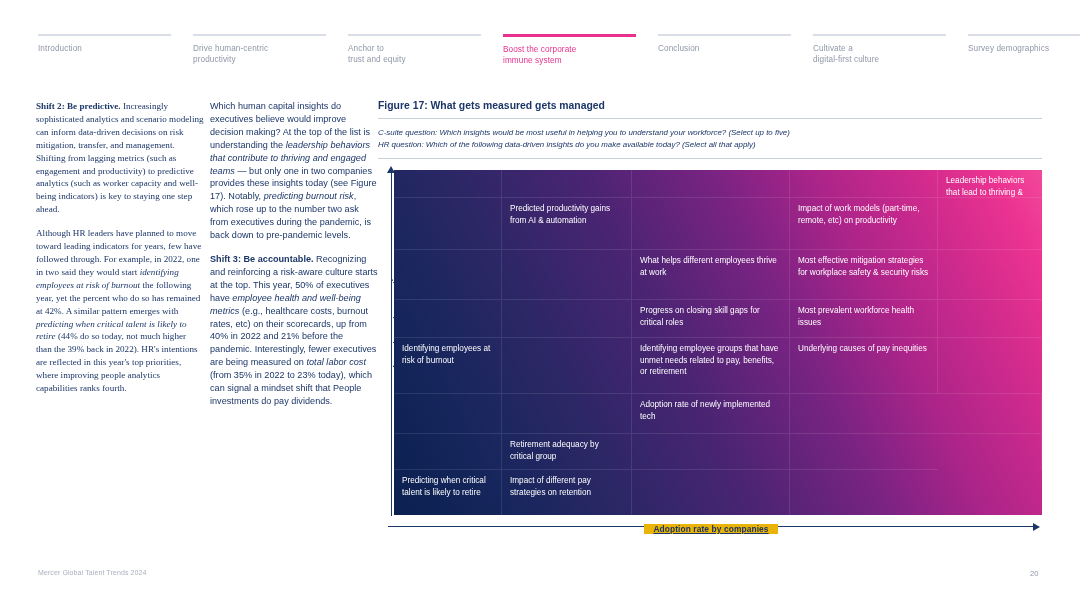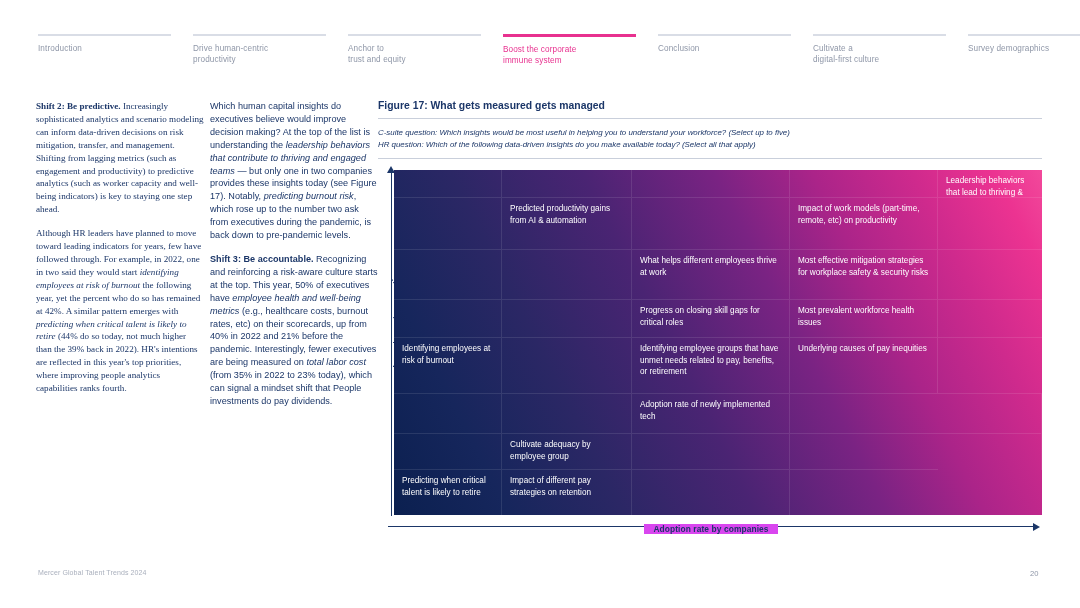--- a/index.html
+++ b/index.html
@@ -91,22 +91,22 @@
   }
   #xaxis-arrow{
     position:absolute;left:645px;top:4.5px;width:0;height:0;
     border-top:4.5px solid transparent;border-bottom:4.5px solid transparent;
     border-left:7px solid #1b3668;
   }
   #xaxis-label{
     position:absolute;left:0;top:0;width:646px;text-align:center;
   }
   #xaxis-label span{
-    background:#d946ef;padding:0 9px;
-    font-size:8.4px;font-weight:bold;color:#1b3668;letter-spacing:.1px;
+    background:#eab308;padding:0 9px;
+    font-size:8.4px;font-weight:bold;color:#1b3668;letter-spacing:.1px;text-decoration:underline;
   }
 
   
   #matrix{
     position:absolute;left:16px;top:4px;width:648px;height:345px;
     background:linear-gradient(63deg,
        #0b2050 0%,
        #16265c 14%,
        #2b2765 28%,
        #4a2473 44%,
@@ -260,21 +260,21 @@
       <div class="cell blank"></div>
       <div class="cell">Identifying employee groups that have unmet needs related to pay, benefits, or retirement</div>
       <div class="cell">Underlying causes of pay inequities</div>
       <div class="cell nr blank"></div>
       <div class="cell blank"></div>
       <div class="cell blank"></div>
       <div class="cell">Adoption rate of newly implemented tech</div>
       <div class="cell nr blank"></div>
       <div class="cell blank"></div>
       <div class="cell blank"></div>
-      <div class="cell">Cultivate adequacy by employee group</div>
+      <div class="cell">Retirement adequacy by critical group</div>
       <div class="cell blank"></div>
       <div class="cell nr blank"></div>
       <div class="cell nb blank"></div>
       <div class="cell nb">Predicting when critical talent is likely to retire</div>
       <div class="cell nb">Impact of different pay strategies on retention</div>
       <div class="cell nb blank"></div>
       <div class="cell nb nr blank"></div>
     </div>
 
   <div id="xaxis">

